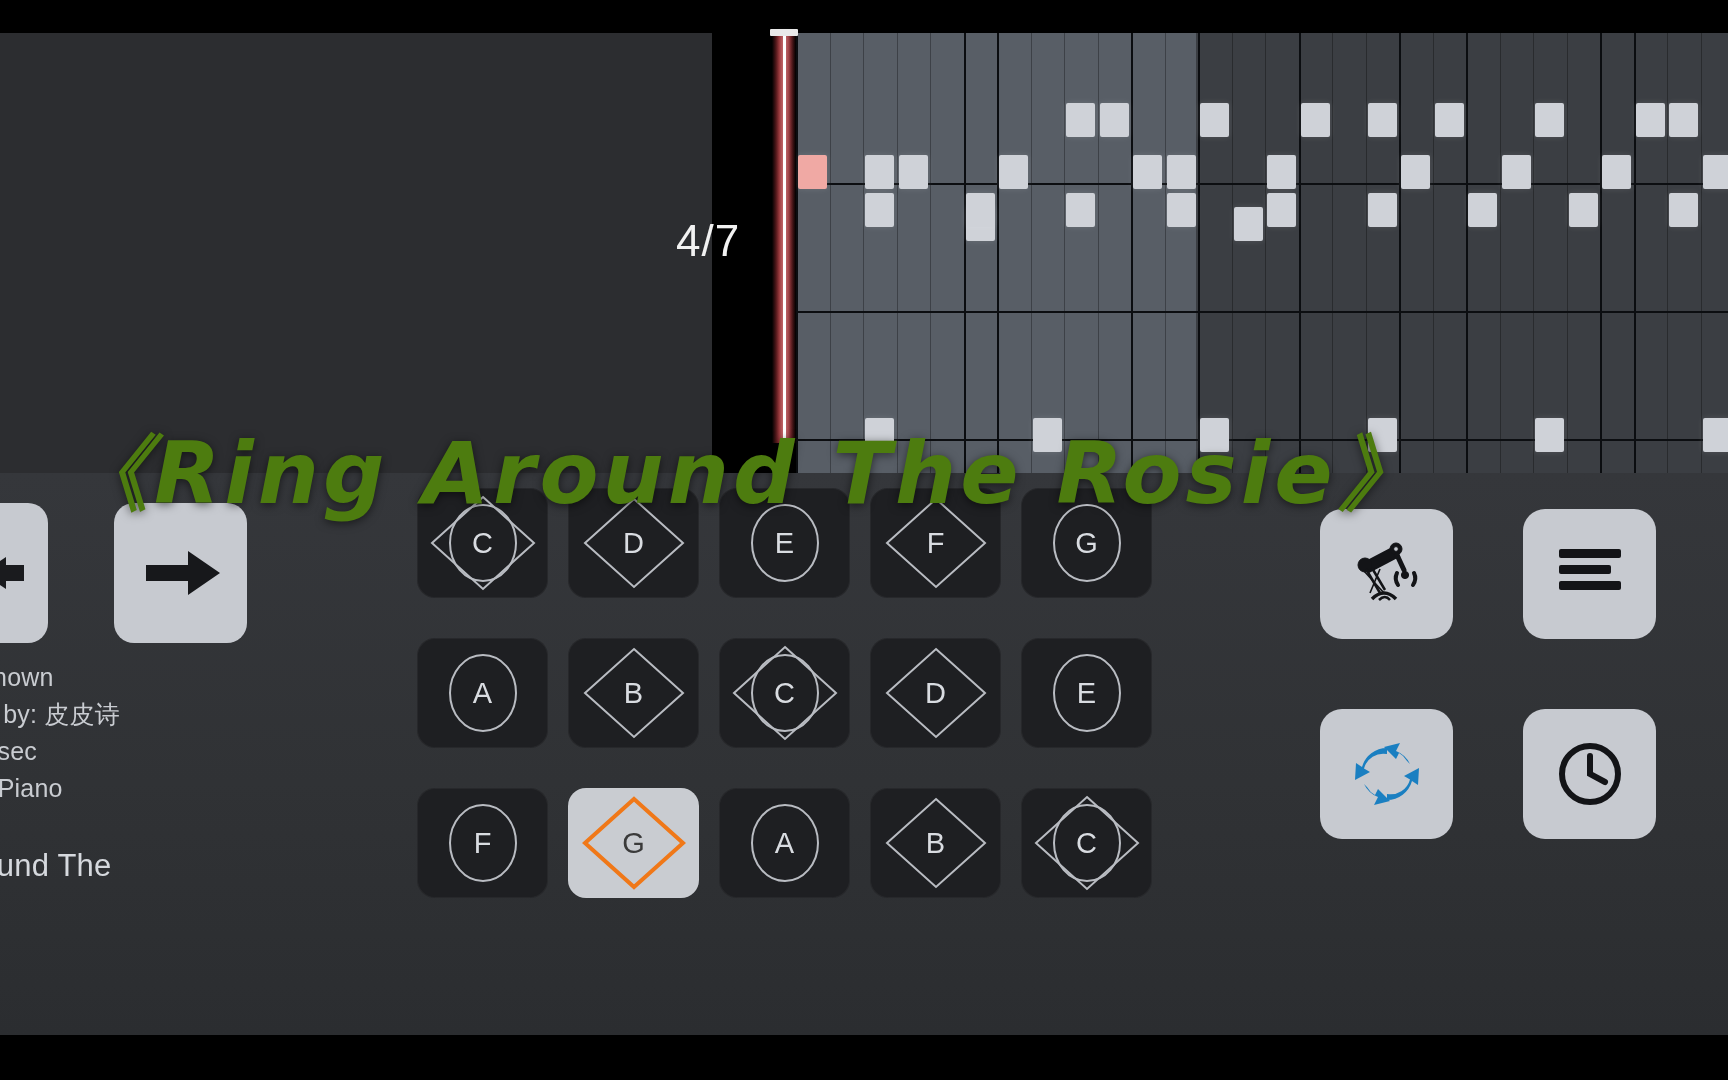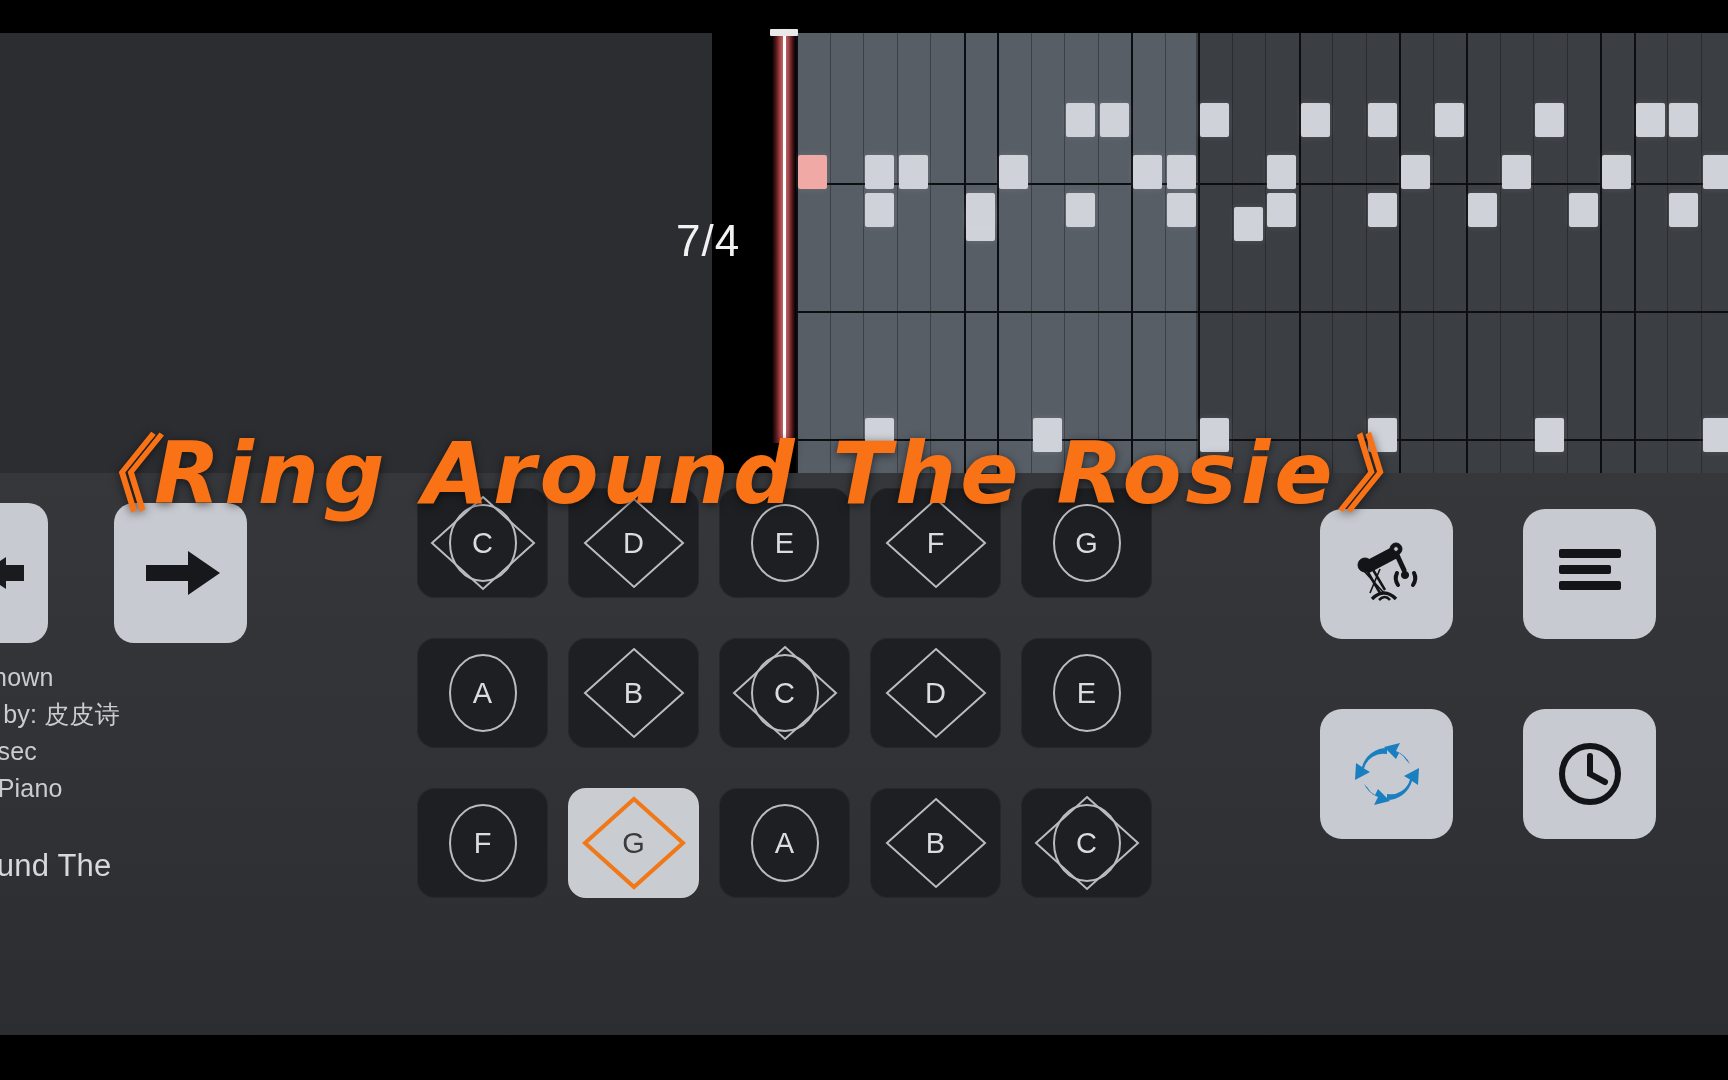--- a/index.html
+++ b/index.html
@@ -72,35 +72,35 @@
   .tool{ position:absolute; background:#c7cad0; border-radius:22px;
          display:flex; align-items:center; justify-content:center; }
   #tool-robot{ left:1320px; top:36px; width:133px; height:130px; }
   #tool-list { left:1523px; top:36px; width:133px; height:130px; }
   #tool-sync { left:1320px; top:236px; width:133px; height:130px; }
   #tool-clock{ left:1523px; top:236px; width:133px; height:130px; }
 
   
   .title-overlay{ position:absolute; left:64px; top:416px; width:1520px;
       font-family:"DejaVu Sans", sans-serif; font-weight:bold; font-style:italic;
-      font-size:86px; color:#f97316; letter-spacing:4px; white-space:nowrap;
+      font-size:86px; color:#4d7c0f; letter-spacing:4px; white-space:nowrap;
       text-shadow:0 2px 10px rgba(0,0,0,.55); }
 
   .bottom-bar{ position:absolute; left:0; top:1035px; width:1728px; height:45px; background:#000; }
 </style>
 </head>
 <body>
 
 <div id="screen">
 
   <div class="app-window">
 
     <div class="editor-panel"></div>
 
-    <div class="time-sig">7/4</div>
+    <div class="time-sig">4/7</div>
 
     <div class="roll" id="roll">
         <div class="band dark" style="left: 400px; top: 0px; width: 532px; height: 440px;"></div>
         <div class="colcell" style="left: 0px;"></div>
         <div class="colcell" style="left: 33.5px;"></div>
         <div class="colcell" style="left: 67px;"></div>
         <div class="colcell" style="left: 100.5px;"></div>
         <div class="colcell" style="left: 134px;"></div>
         <div class="colcell" style="left: 167.5px;"></div>
         <div class="colcell" style="left: 201px;"></div>

